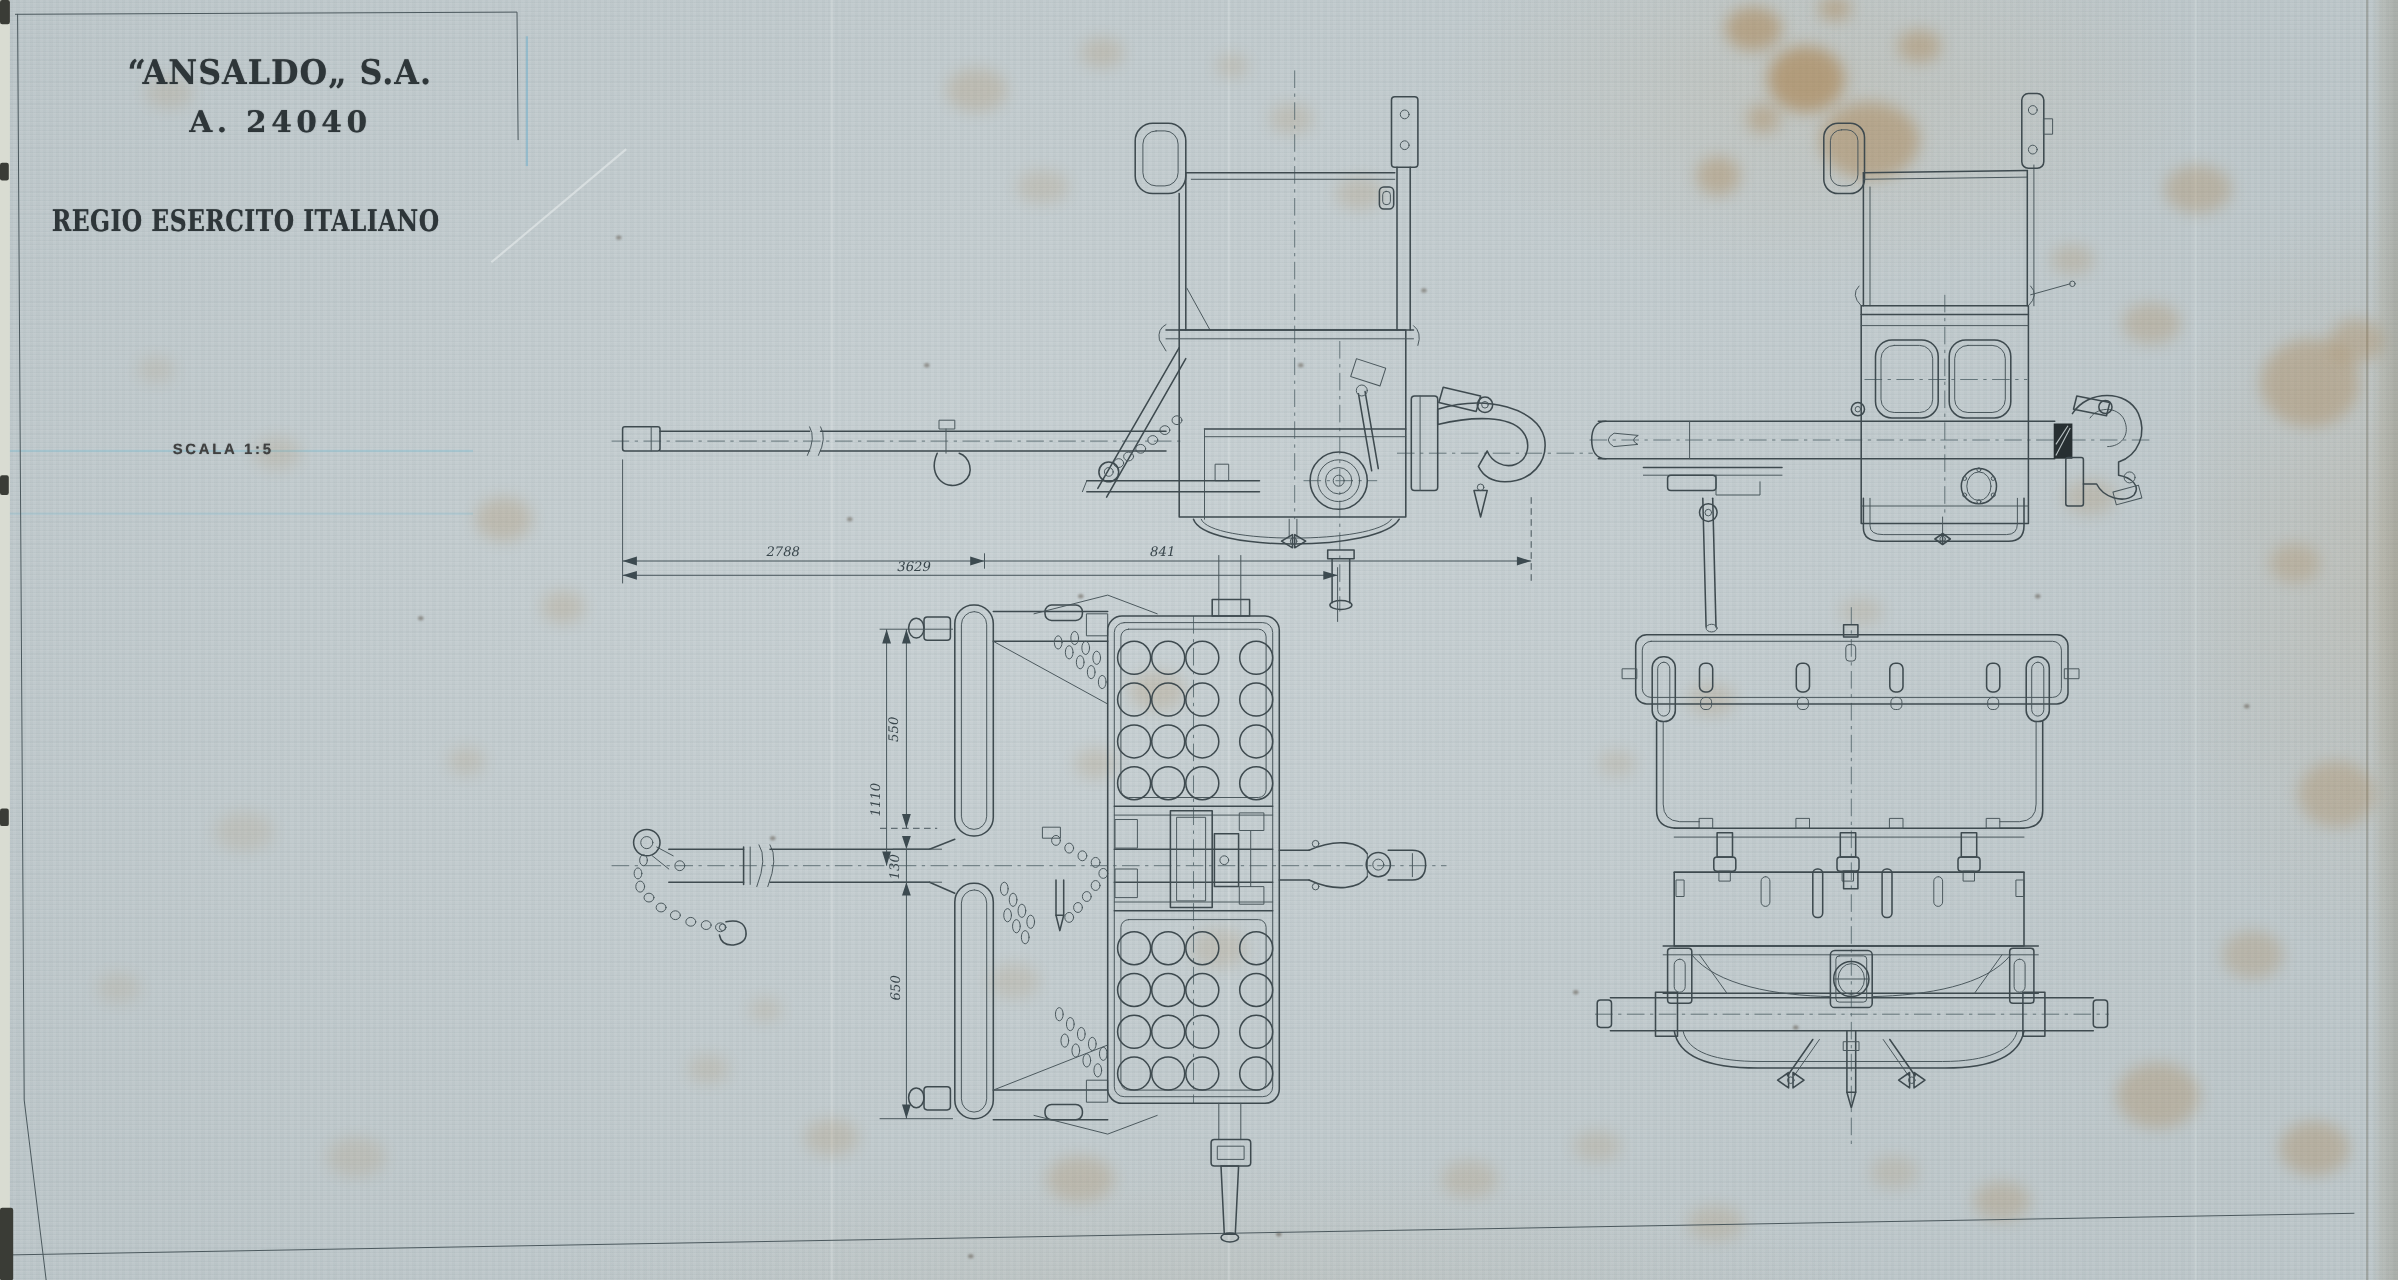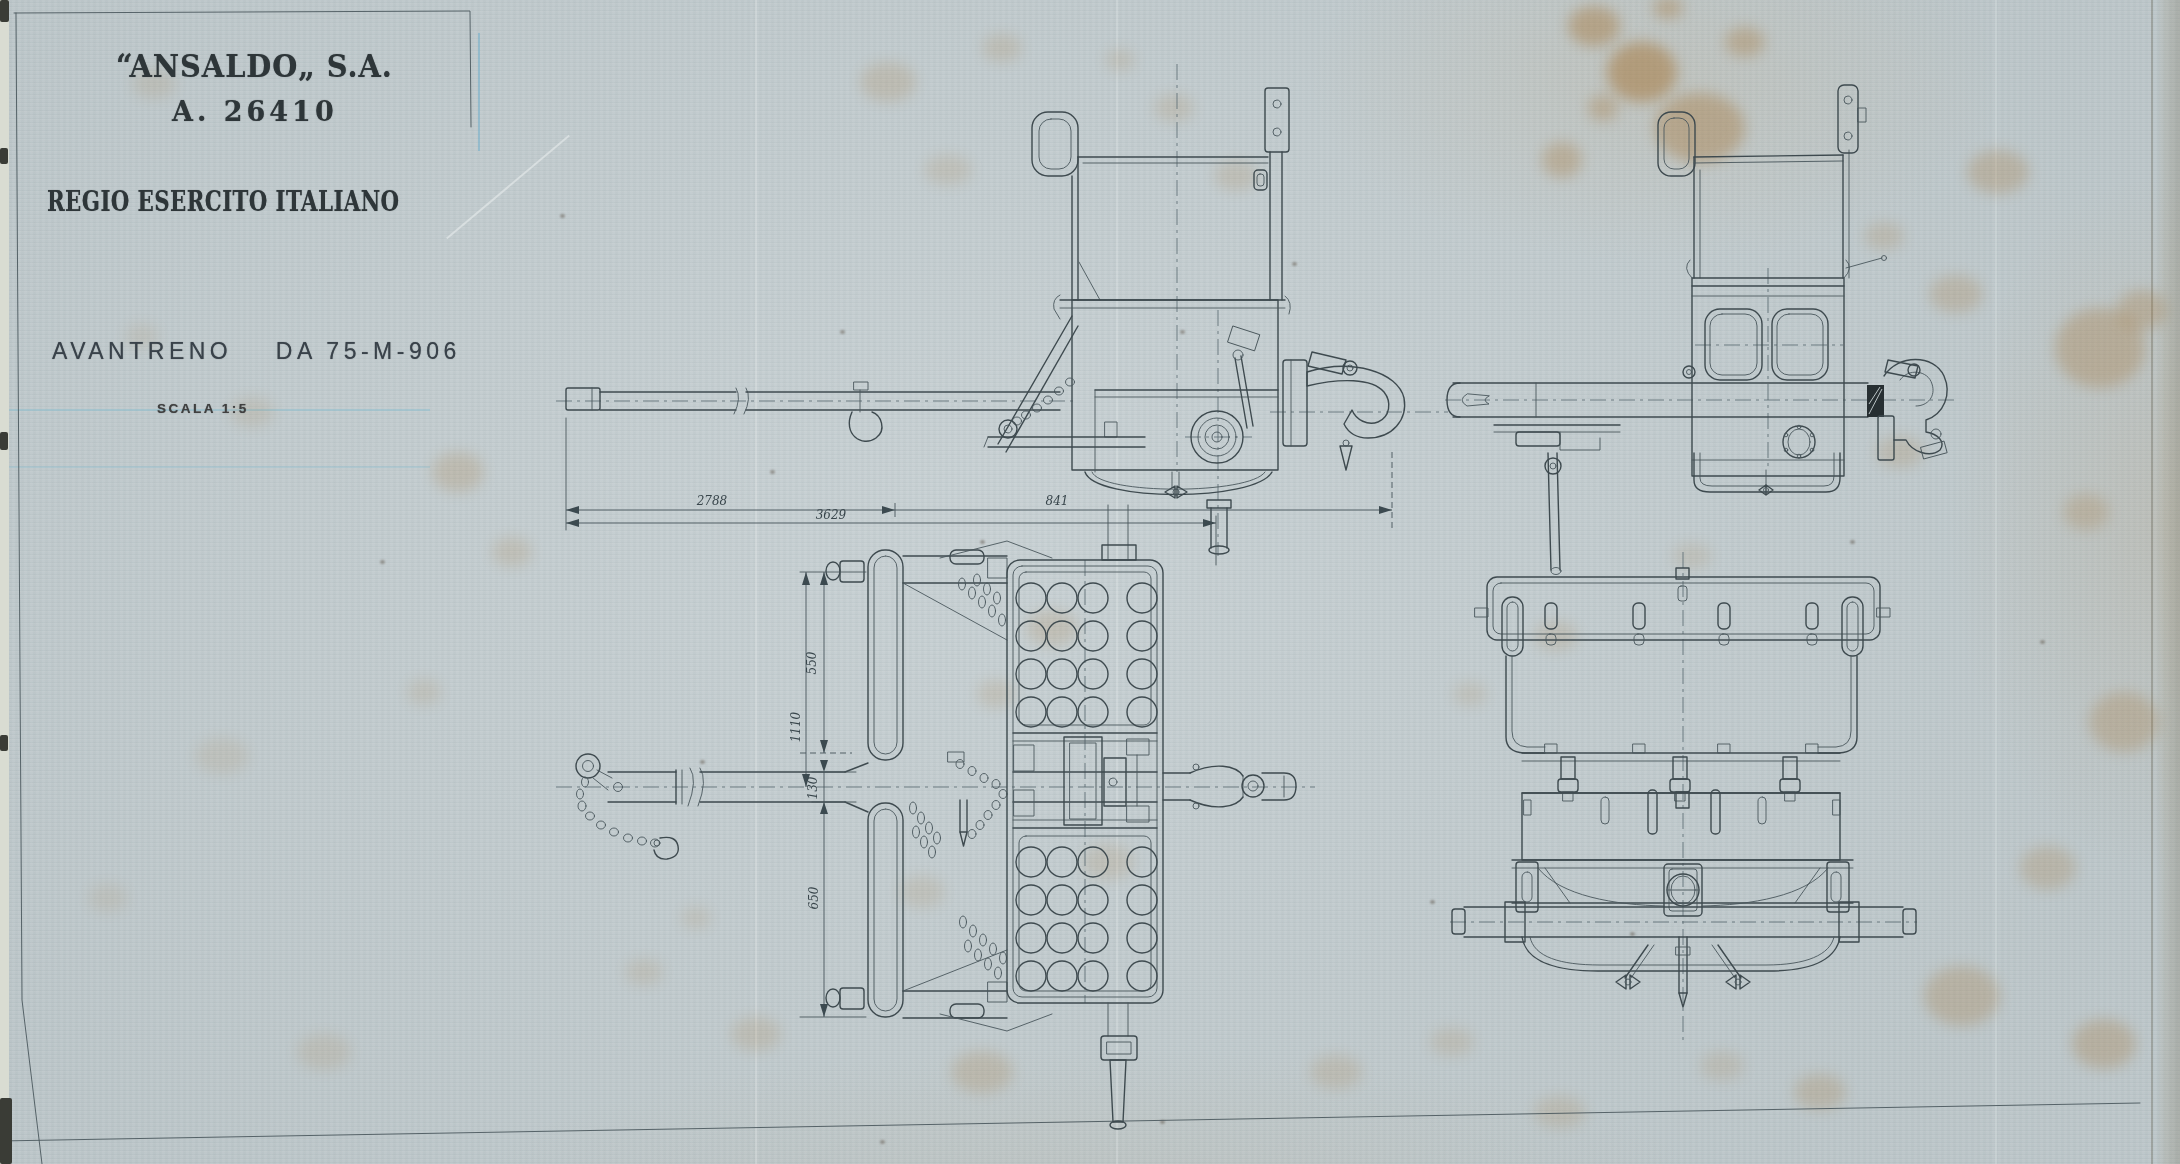--- a/index.html
+++ b/index.html
@@ -652,23 +652,22 @@
         <circle class="t" cx="1738" cy="982" r="3"></circle>
         <line class="k" x1="1679" y1="937" x2="1679" y2="993"></line>
         <line class="k" x1="1687" y1="937" x2="1687" y2="993"></line>
         <rect class="t" x="1676" y="947" width="14" height="8"></rect>
         <path class="k" d="M1679,993 L1683,1007 L1687,993 Z"></path>
       </g>
     </g>
   </svg>
 
   <div class="txt company">“ANSALDO„ S.A.</div>
-  <div class="txt dwgno">A. 26410</div>
+  <div class="txt dwgno">A. 24040</div>
   <div class="txt client">REGIO ESERCITO ITALIANO</div>
-  <div class="txt subject">AVANTRENO    DA 75-M-906</div>
   <div class="txt scale">SCALA 1:5</div>
 
   <div class="edgeL"></div>
   <div class="edgemark" style="left:0;top:0;width:9px;height:22px;"></div>
   <div class="edgemark" style="left:0;top:148px;width:8px;height:16px;"></div>
   <div class="edgemark" style="left:0;top:432px;width:8px;height:18px;"></div>
   <div class="edgemark" style="left:0;top:735px;width:8px;height:16px;"></div>
   <div class="edgemark" style="left:0;top:1098px;width:12px;height:66px;"></div>
   <div class="edgeR"></div>
 

